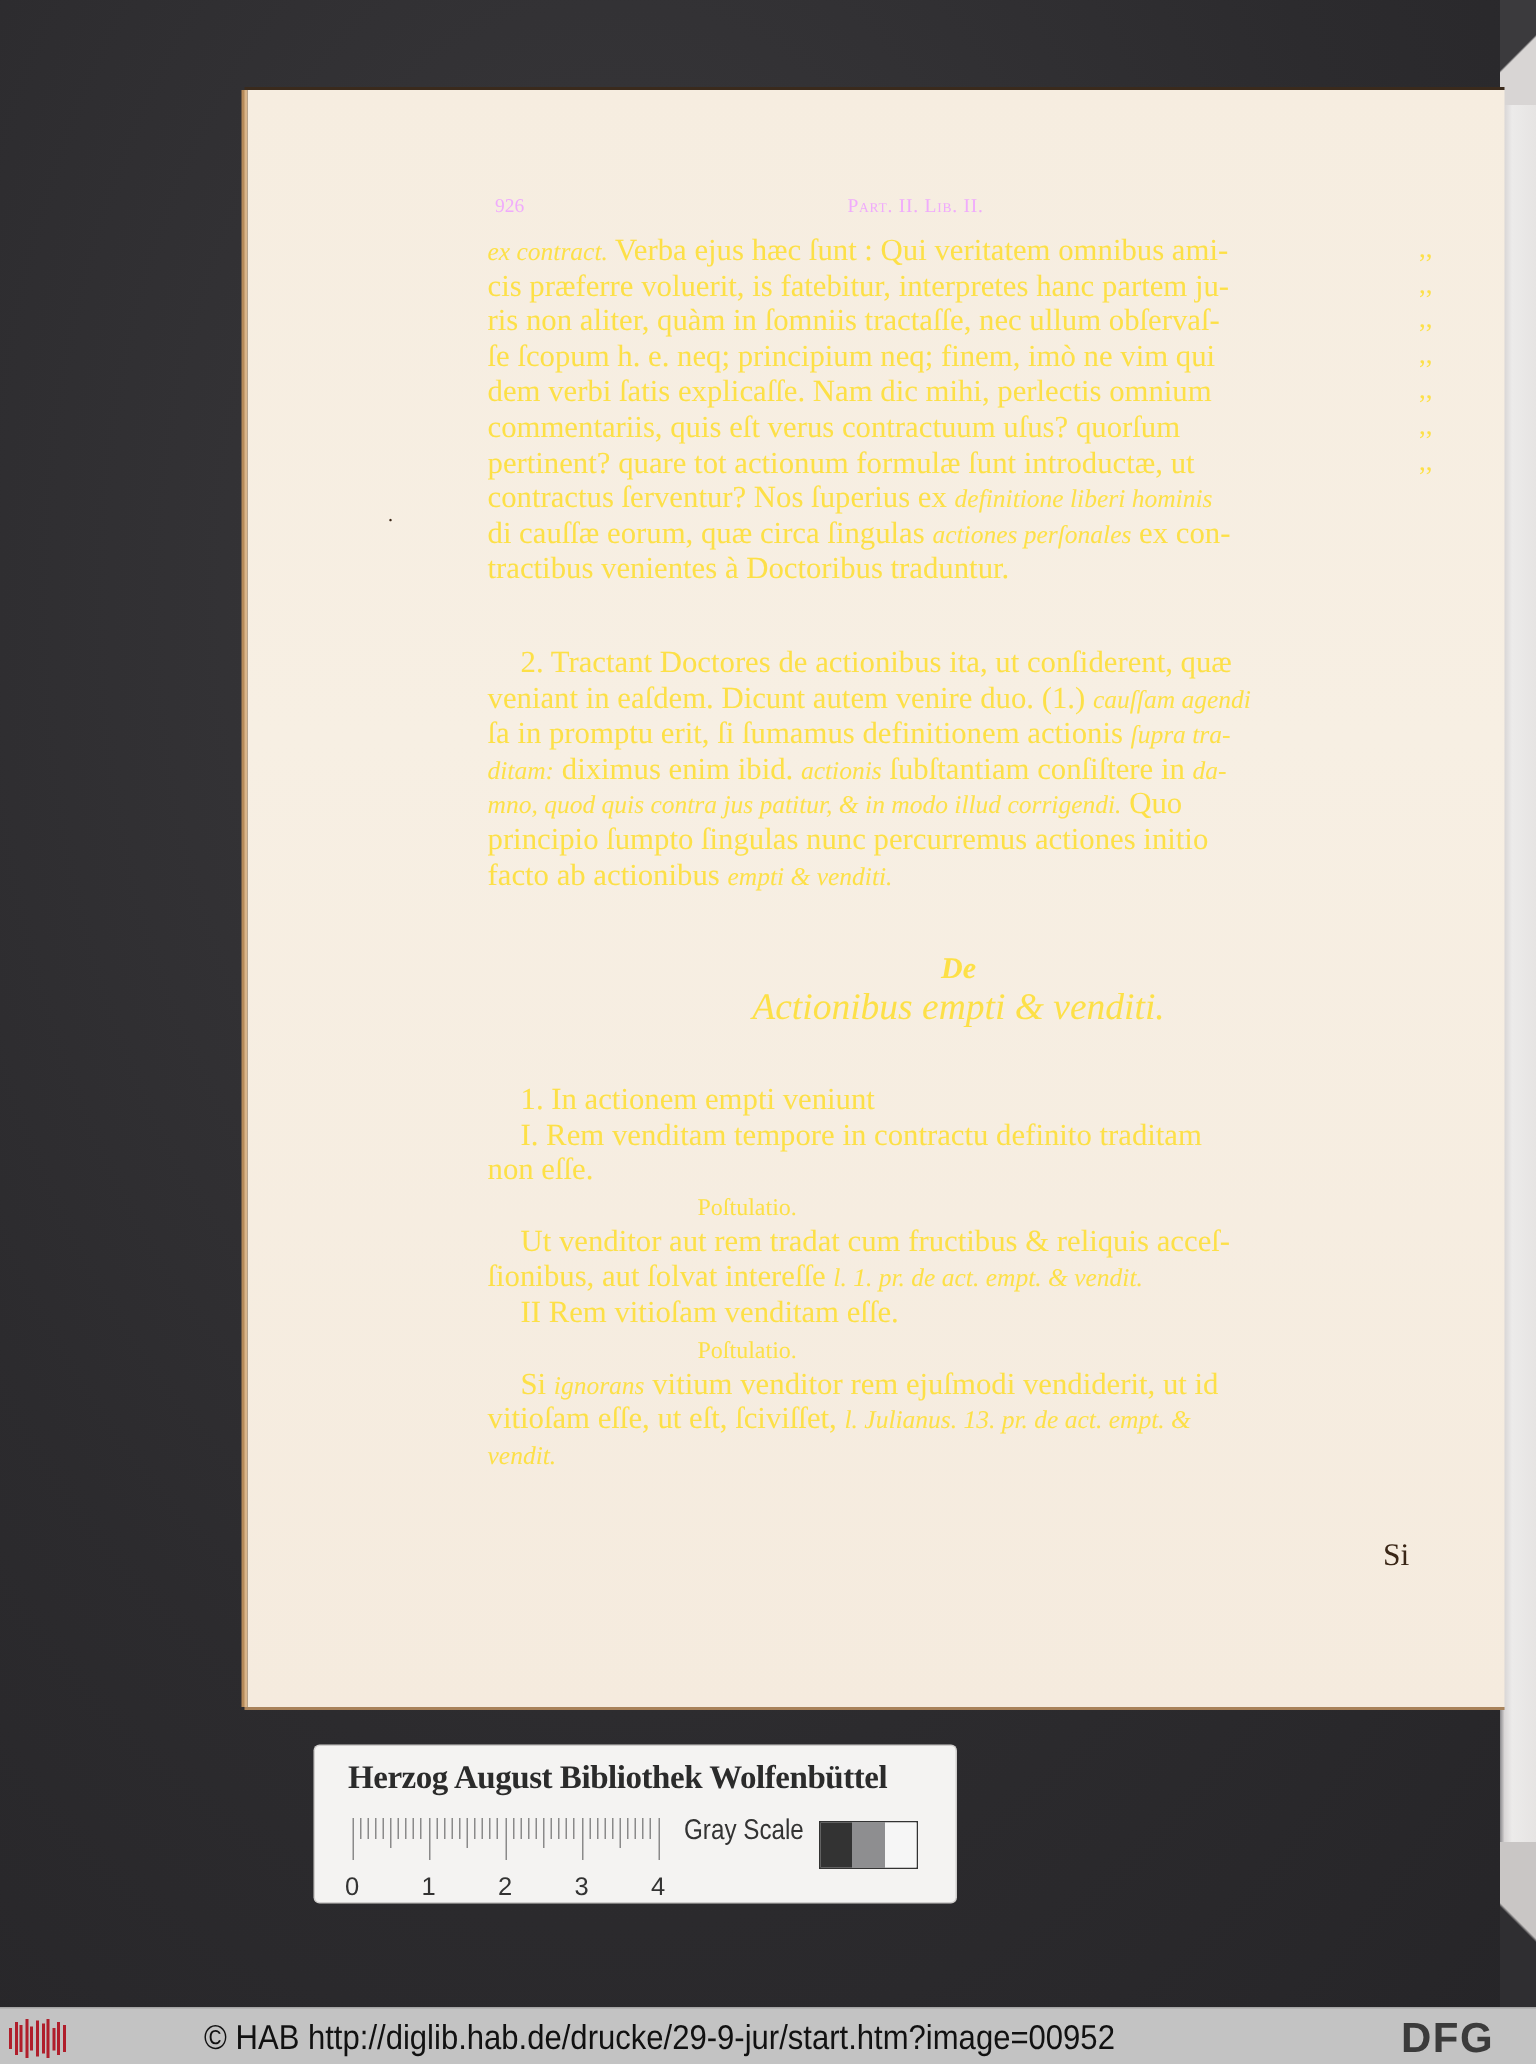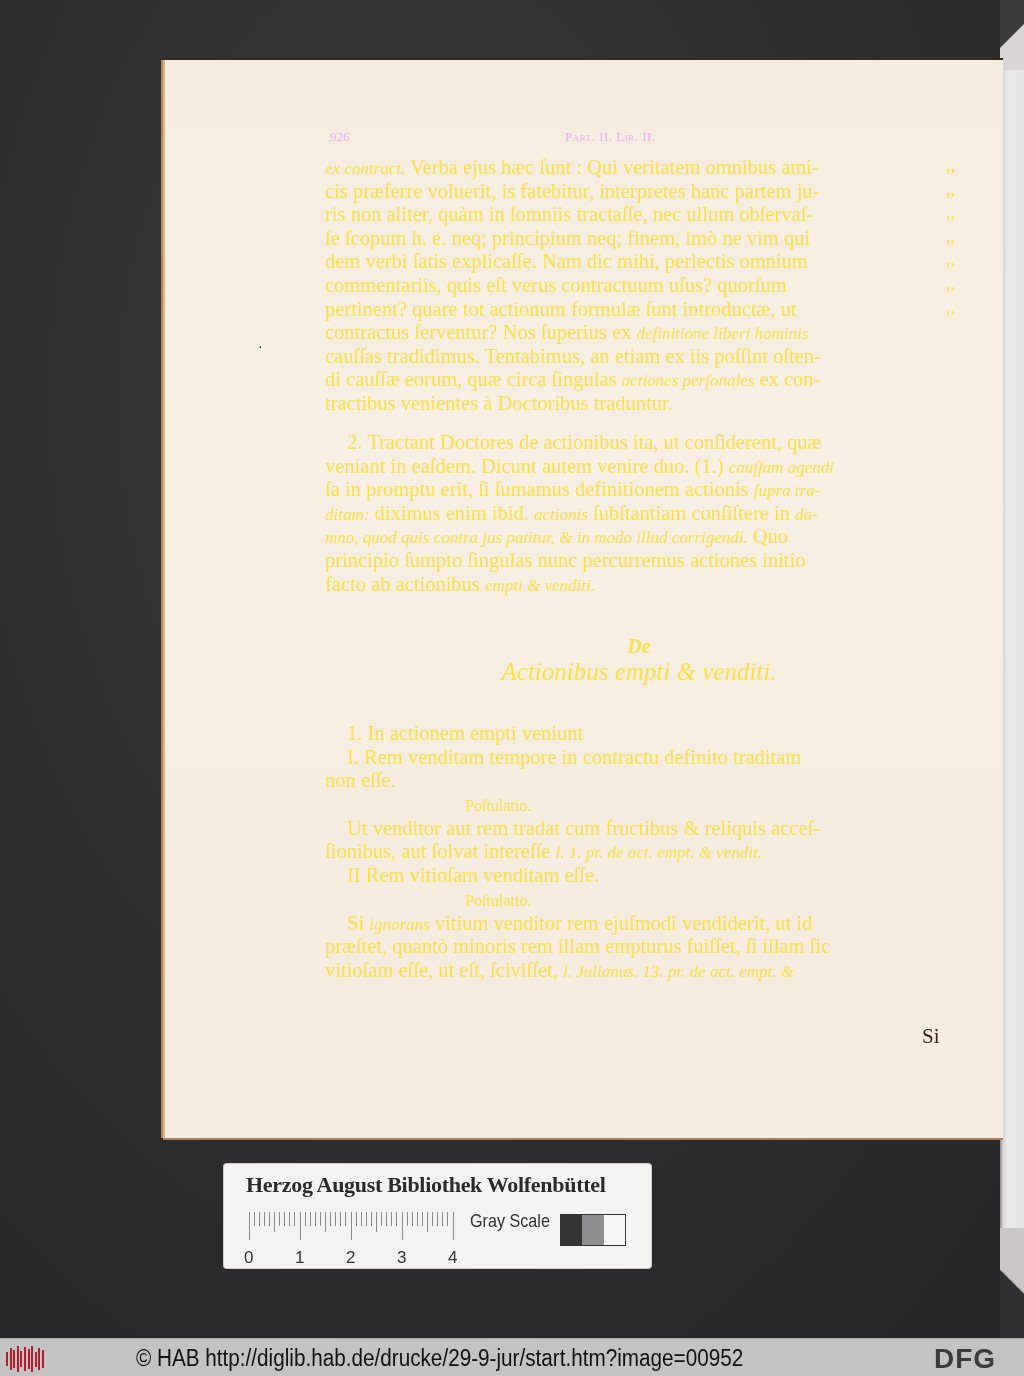--- a/index.html
+++ b/index.html
@@ -31,21 +31,21 @@
   .line .quote { position: absolute; right: -2px; top: -2px; font-size: 18px; }
   .it { font-style: italic; font-size: 17px; }
   .indent { padding-left: 22px; }
   .title-art { font-size: 24px; line-height: 30px; text-align: center; }
   .title-de { font-size: 20px; font-style: italic; font-weight: bold; text-align: center; line-height: 20px; }
   .title-act { font-size: 25px; font-style: italic; text-align: center; line-height: 32px; }
   .postulatio { font-size: 16px; padding-left: 140px; line-height: 22px; }
   .catchword { position: absolute; left: 922px; top: 1024px; font-size: 21px; color: #3a2616; }
   .margin-mark { position: absolute; font-size: 14px; color: #3a2616; }
   .card {
-    position: absolute; left: 224px; top: 1164px; width: 427px; height: 104px;
+    position: absolute; left: 210px; top: 1164px; width: 427px; height: 104px;
     background: #f4f3f2; border-radius: 3px; box-shadow: 0 0 0 1px #cfcdcc;
   }
   .card .title { position: absolute; left: 22px; top: 8px; font-family: "Liberation Serif", serif;
     font-weight: bold; font-size: 22px; color: #2b2b2b; letter-spacing: -0.3px; white-space: nowrap; }
   .ruler { position: absolute; left: 25px; top: 48px; width: 210px; height: 36px; }
   .tick { position: absolute; top: 0; width: 1px; background: #8a8a8a; }
   .ruler-num { position: absolute; top: 36px; font-family: "Liberation Sans", sans-serif; font-size: 17px; color: #333; }
   .gray-label { position: absolute; left: 246px; top: 46px; font-family: "Liberation Sans", sans-serif;
     font-size: 19px; color: #333; transform: scaleX(0.85); transform-origin: left; white-space: nowrap; }
   .swatches { position: absolute; left: 336px; top: 50px; width: 64px; height: 30px; border: 1.5px solid #333; display: flex; }
@@ -77,21 +77,20 @@
 
 <div class="body-block" style="top:156px;">
   <span class="line"><span class="it">ex contract.</span><span> Verba ejus hæc ſunt : Qui veritatem omnibus ami-</span><span class="quote">,,</span></span>
   <span class="line"><span>cis præferre voluerit, is fatebitur, interpretes hanc partem ju-</span><span class="quote">,,</span></span>
   <span class="line"><span>ris non aliter, quàm in ſomniis tractaſſe, nec ullum obſervaſ-</span><span class="quote">,,</span></span>
   <span class="line"><span>ſe ſcopum h. e. neq; principium neq; finem, imò ne vim qui</span><span class="quote">,,</span></span>
   <span class="line"><span>dem verbi ſatis explicaſſe.  Nam dic mihi, perlectis omnium</span><span class="quote">,,</span></span>
   <span class="line"><span>commentariis, quis eſt verus contractuum uſus? quorſum</span><span class="quote">,,</span></span>
   <span class="line"><span>pertinent? quare tot actionum formulæ ſunt introductæ, ut</span><span class="quote">,,</span></span>
   <span class="line"><span>contractus ſerventur? Nos ſuperius ex </span><span class="it">definitione liberi hominis</span></span>
-  <span class="line"><span>cauſſas tradidimus. Tentabimus, an etiam ex iis poſſint oſten-</span></span>
   <span class="line"><span>di cauſſæ eorum, quæ circa ſingulas </span><span class="it">actiones perſonales</span><span> ex con-</span></span>
   <span class="line"><span>tractibus venientes à Doctoribus traduntur.</span></span>
 </div>
 
 <span class="margin-mark" style="left:258px; top:340px;">·</span>
 
 <div class="body-block" style="top:431px;">
   <span class="line indent"><span>2. Tractant Doctores de actionibus ita, ut conſiderent, quæ</span></span>
   <span class="line"><span>veniant in eaſdem. Dicunt autem venire duo. (1.) </span><span class="it">cauſſam agendi</span></span>
   <span class="line"><span>ſa in promptu erit, ſi ſumamus definitionem actionis </span><span class="it">ſupra tra-</span></span>
@@ -109,22 +108,22 @@
 <div class="body-block" style="top:722px;">
   <span class="line indent">1. In actionem empti veniunt</span>
   <span class="line indent">I. Rem venditam tempore in contractu definito traditam</span>
   <span class="line">non eſſe.</span>
   <div class="postulatio" style="margin-top:2px;">Poſtulatio.</div>
   <span class="line indent">Ut venditor aut rem tradat cum fructibus &amp; reliquis acceſ-</span>
   <span class="line"><span>ſionibus, aut ſolvat intereſſe </span><span class="it">l. 1. pr. de act. empt. &amp; vendit.</span></span>
   <span class="line indent">II Rem vitioſam venditam eſſe.</span>
   <div class="postulatio" style="margin-top:2px;">Poſtulatio.</div>
   <span class="line indent"><span>Si </span><span class="it">ignorans</span><span> vitium venditor rem ejuſmodi vendiderit, ut id</span></span>
-  <span class="line">præſtet, quantò minoris rem illam empturus fuiſſet, ſi illam ſic</span>
   <span class="line"><span>vitioſam eſſe, ut eſt, ſciviſſet, </span><span class="it">l. Julianus. 13. pr. de act. empt. &amp;</span></span>
+  <span class="line"><span class="it">vendit.</span></span>
 </div>
 
 <div class="catchword">Si</div>
 
 <div class="card">
   <div class="title">Herzog August Bibliothek Wolfenbüttel</div>
   <div class="ruler">
     <div class="tick" style="left:0px;height:28px;"></div>
     <div class="tick" style="left:5px;height:14px;"></div>
     <div class="tick" style="left:10px;height:14px;"></div>

